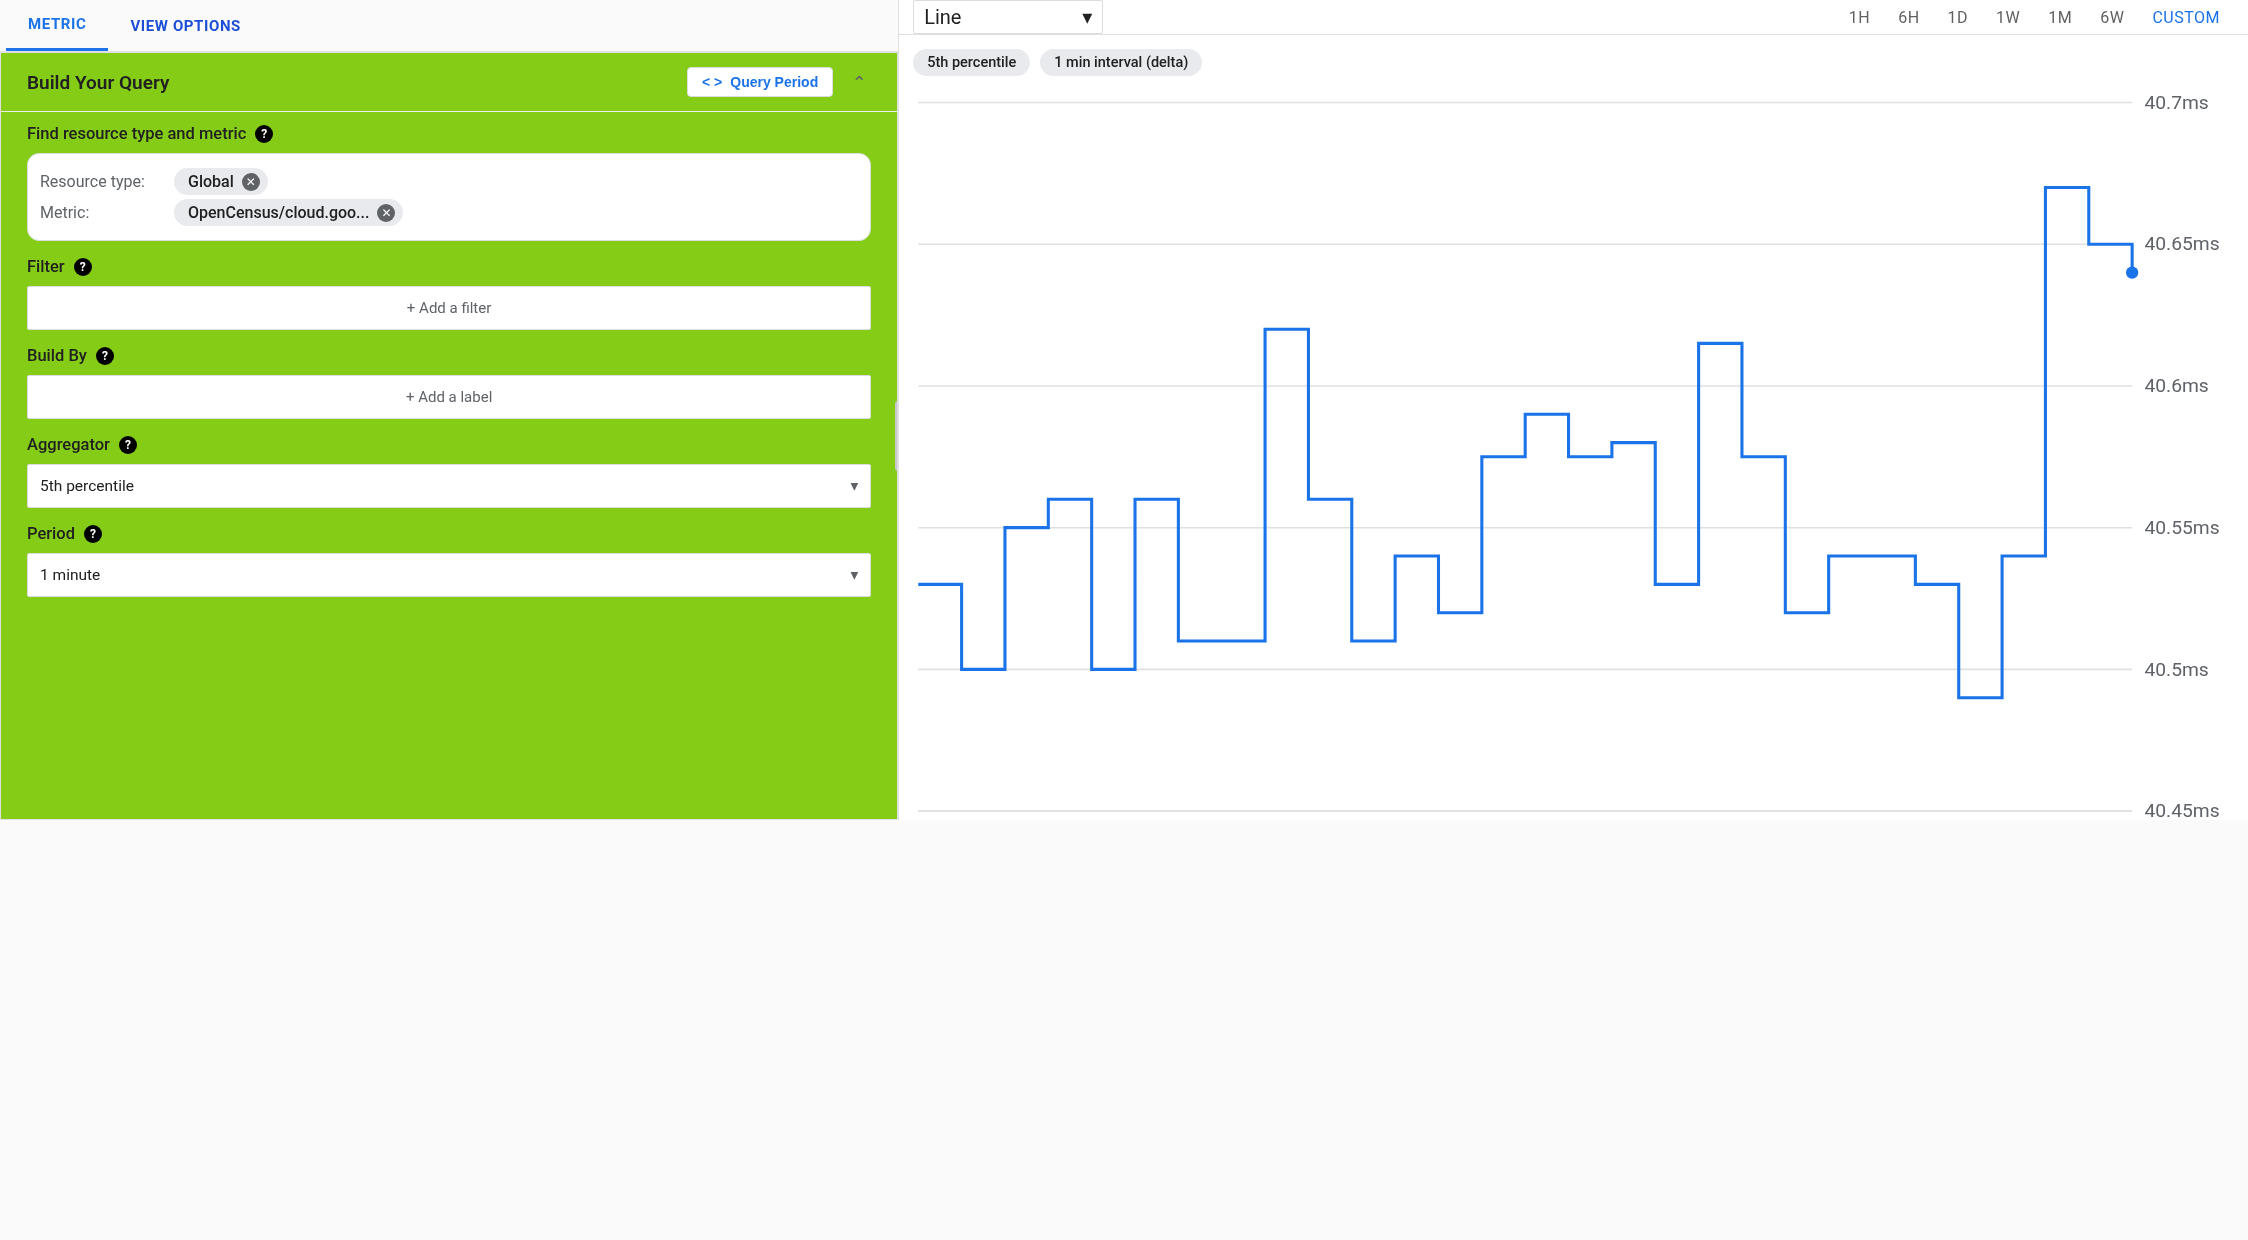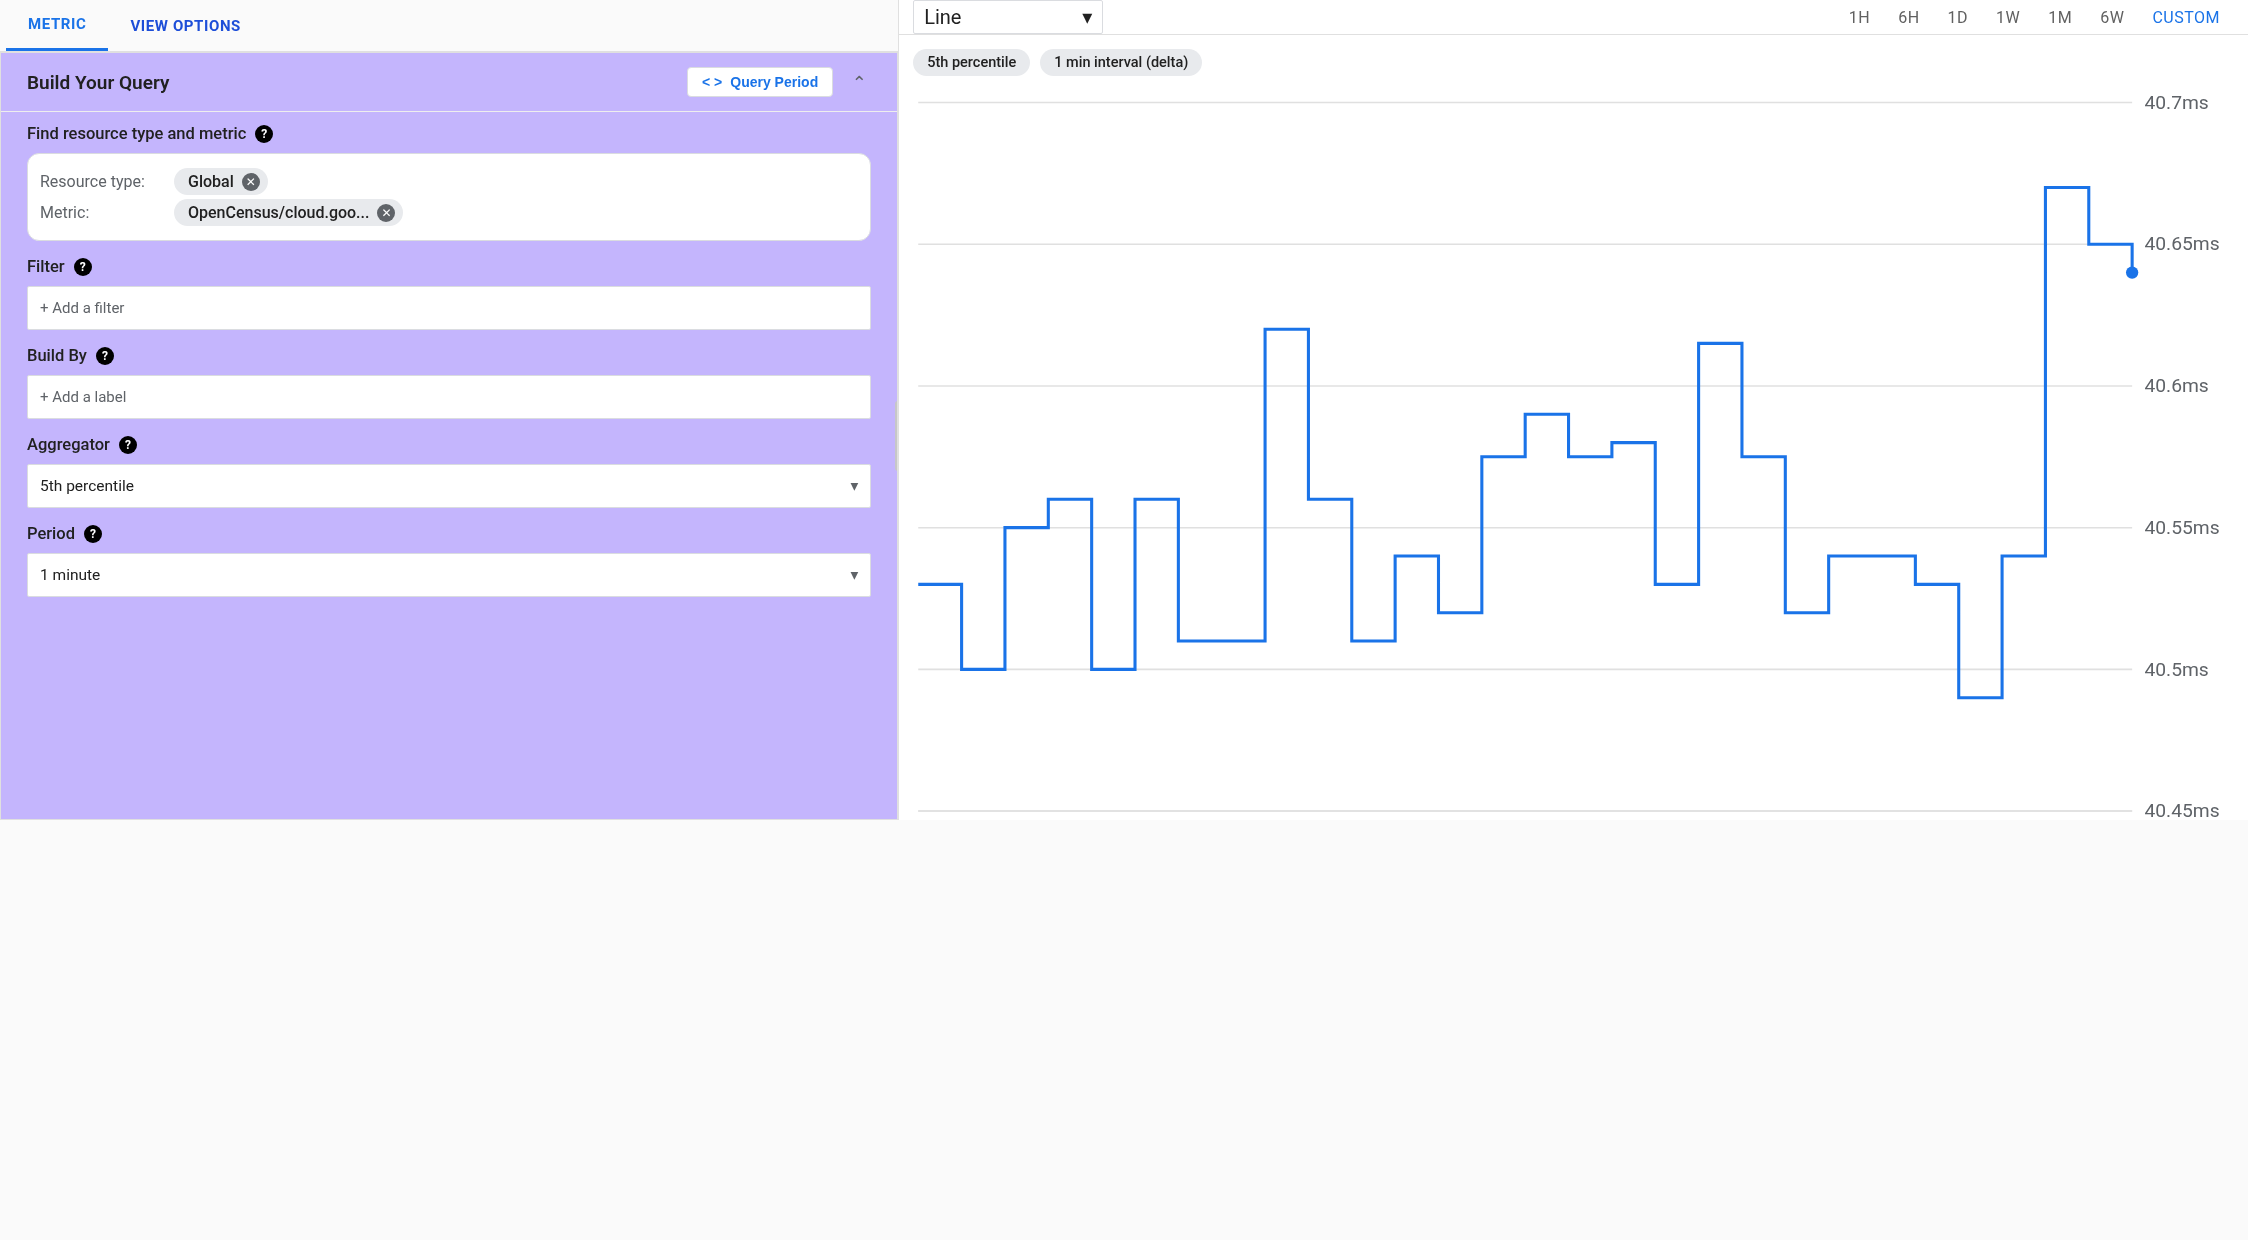--- a/index.html
+++ b/index.html
@@ -7,37 +7,37 @@
   .app { display: flex; width: 100%; height: 820px; }
   .left-pane { width: 40%; min-width: 380px; border-right: 1px solid #e0e0e0; display: flex; flex-direction: column; }
   .right-pane { flex: 1; display: flex; flex-direction: column; background: #fff; }
 
   
   .tabs { display: flex; border-bottom: 1px solid #e0e0e0; height: 52px; align-items: stretch; padding-left: 6px; }
   .tab { font-weight: 700; font-size: 15px; letter-spacing: .6px; color: #1d4ed8; padding: 0 22px; display: flex; align-items: center; cursor: pointer; }
   .tab.active { color: #1a73e8; border-bottom: 3px solid #1a73e8; }
 
   
-  .panel { background: #c4b5fd; border: 1px solid #e0e0e0; margin: 0; }
+  .panel { background: #84cc16; border: 1px solid #e0e0e0; margin: 0; }
   .panel-header { display: flex; align-items: center; justify-content: space-between; padding: 14px 26px; border-bottom: 1px solid #eee; }
   .panel-title { font-size: 19px; font-weight: 600; }
   .query-editor-btn { display: inline-flex; align-items: center; gap: 8px; border: 1px solid #dadce0; border-radius: 4px; padding: 6px 14px; color: #1a73e8; font-weight: 600; font-size: 14px; cursor: pointer; background: #fff; }
   .chevron { width: 24px; text-align: center; color: #5f6368; font-size: 18px; cursor: pointer; }
 
   .section { padding: 12px 26px 4px; }
   .section-title { font-size: 16.5px; font-weight: 500; display: flex; align-items: center; gap: 9px; margin-bottom: 10px; }
   .help-icon { display: inline-flex; width: 18px; height: 18px; border-radius: 50%; background: #000; color: #fff; font-size: 12px; font-weight: 700; align-items: center; justify-content: center; }
 
   .field-box { border: 1px solid #dadce0; border-radius: 12px; padding: 10px 12px; background: #fff; }
   .field-row { display: flex; align-items: center; gap: 14px; margin: 4px 0; }
   .field-label { color: #5f6368; font-size: 16px; min-width: 120px; }
   .chip { display: inline-flex; align-items: center; gap: 8px; background: #e8eaed; border-radius: 16px; padding: 4px 8px 4px 14px; font-size: 16px; font-weight: 500; }
   .chip-x { display: inline-flex; width: 18px; height: 18px; border-radius: 50%; background: #5f6368; color: #fff; align-items: center; justify-content: center; font-size: 12px; cursor: pointer; }
 
-  .ghost-input { border: 1px solid #dadce0; border-radius: 2px; padding: 12px 12px; color: #5f6368; font-size: 15px; background: #fff; cursor: text; }
+  .ghost-input { border: 1px solid #dadce0; border-radius: 2px; padding: 12px 12px; color: #5f6368; font-size: 15px; background: #fff; cursor: text; text-align: center; }
 
   .select { border: 1px solid #dadce0; border-radius: 2px; padding: 12px 12px; font-size: 15.5px; background: #fff; display: flex; align-items: center; justify-content: space-between; cursor: pointer; }
   .select .caret { color: #5f6368; }
 
   
   .right-top { display: flex; align-items: center; border-bottom: 1px solid #e0e0e0; height: 52px; padding: 0 14px; gap: 8px; }
   .type-select { border: 1px solid #dadce0; border-radius: 2px; height: 34px; width: 190px; padding: 0 10px; display: flex; align-items: center; justify-content: space-between; font-size: 20px; cursor: pointer; }
   .range-btn { color: #616161; font-weight: 400; font-size: 16px; padding: 0 14px; cursor: pointer; letter-spacing: .5px; }
   .range-btn.active { color: #1a73e8; }
 

